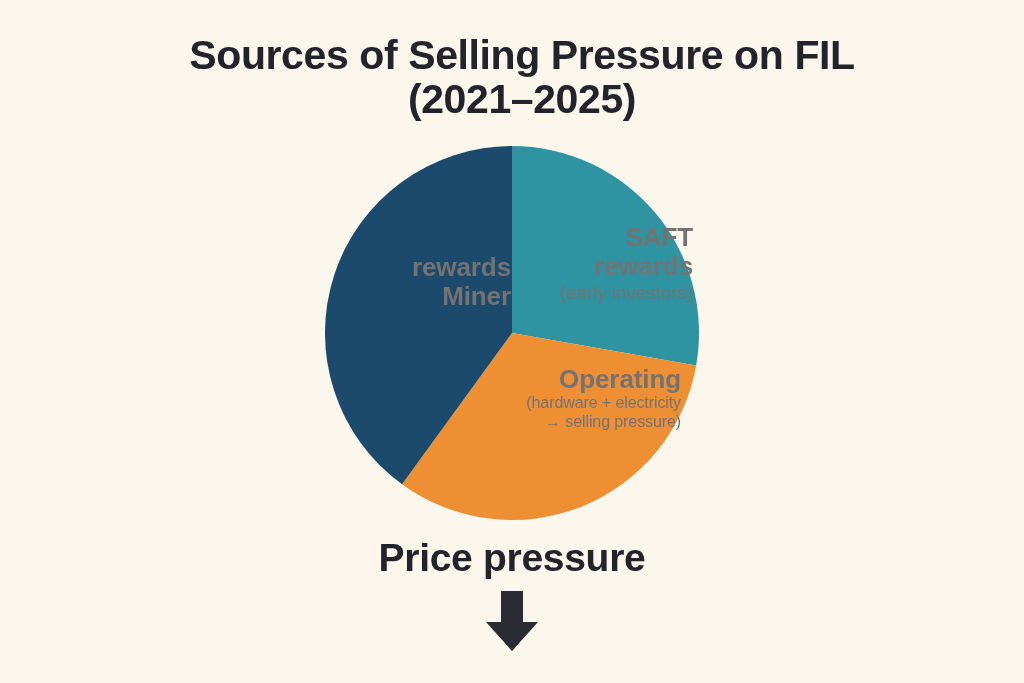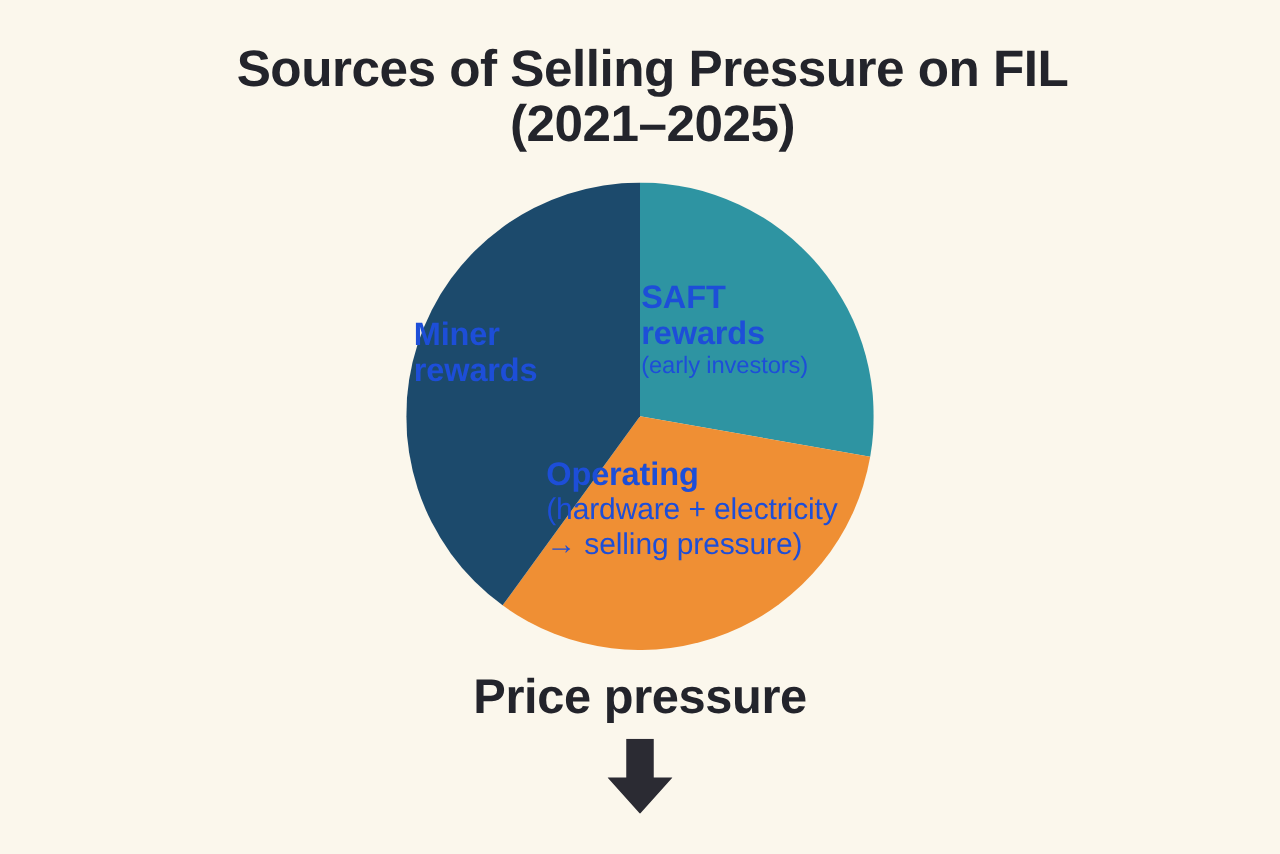--- a/index.html
+++ b/index.html
@@ -53,22 +53,22 @@
   }
   .pie-svg {
     display: block;
     width: 374px;
     height: 374px;
   }
 
   
   .slice-label {
     position: absolute;
-    text-align: left;
-    color: #1d4ed8;
+    text-align: right;
+    color: #737373;
     pointer-events: none;
   }
   .slice-label .lbl-main {
     display: block;
     font-size: 26px;
     font-weight: 600;
     line-height: 1.13;
     letter-spacing: -0.1px;
   }
   .slice-label .lbl-sub {
@@ -88,21 +88,21 @@
     left: 331px;
     top: 253px;
     width: 180px;
   }
   #label-operating {
     left: 437px;
     top: 365px;
     width: 244px;
   }
   #label-operating .lbl-sub {
-    font-size: 24px;
+    font-size: 16px;
   }
 
   
   .footer-block {
     position: absolute;
     left: 0;
     top: 538px;
     width: 1024px;
     text-align: center;
   }
@@ -144,22 +144,22 @@
     </svg>
   </div>
 
   <div class="slice-label" id="label-saft">
     <span class="lbl-main">SAFT</span>
     <span class="lbl-main">rewards</span>
     <span class="lbl-sub">(early investors)</span>
   </div>
 
   <div class="slice-label" id="label-miner">
+    <span class="lbl-main">rewards</span>
     <span class="lbl-main">Miner</span>
-    <span class="lbl-main">rewards</span>
   </div>
 
   <div class="slice-label" id="label-operating">
     <span class="lbl-main">Operating</span>
     <span class="lbl-sub">(hardware + electricity</span>
     <span class="lbl-sub">→ selling pressure)</span>
   </div>
 
   <div class="footer-block">
     <span class="footer-text">Price pressure</span>

